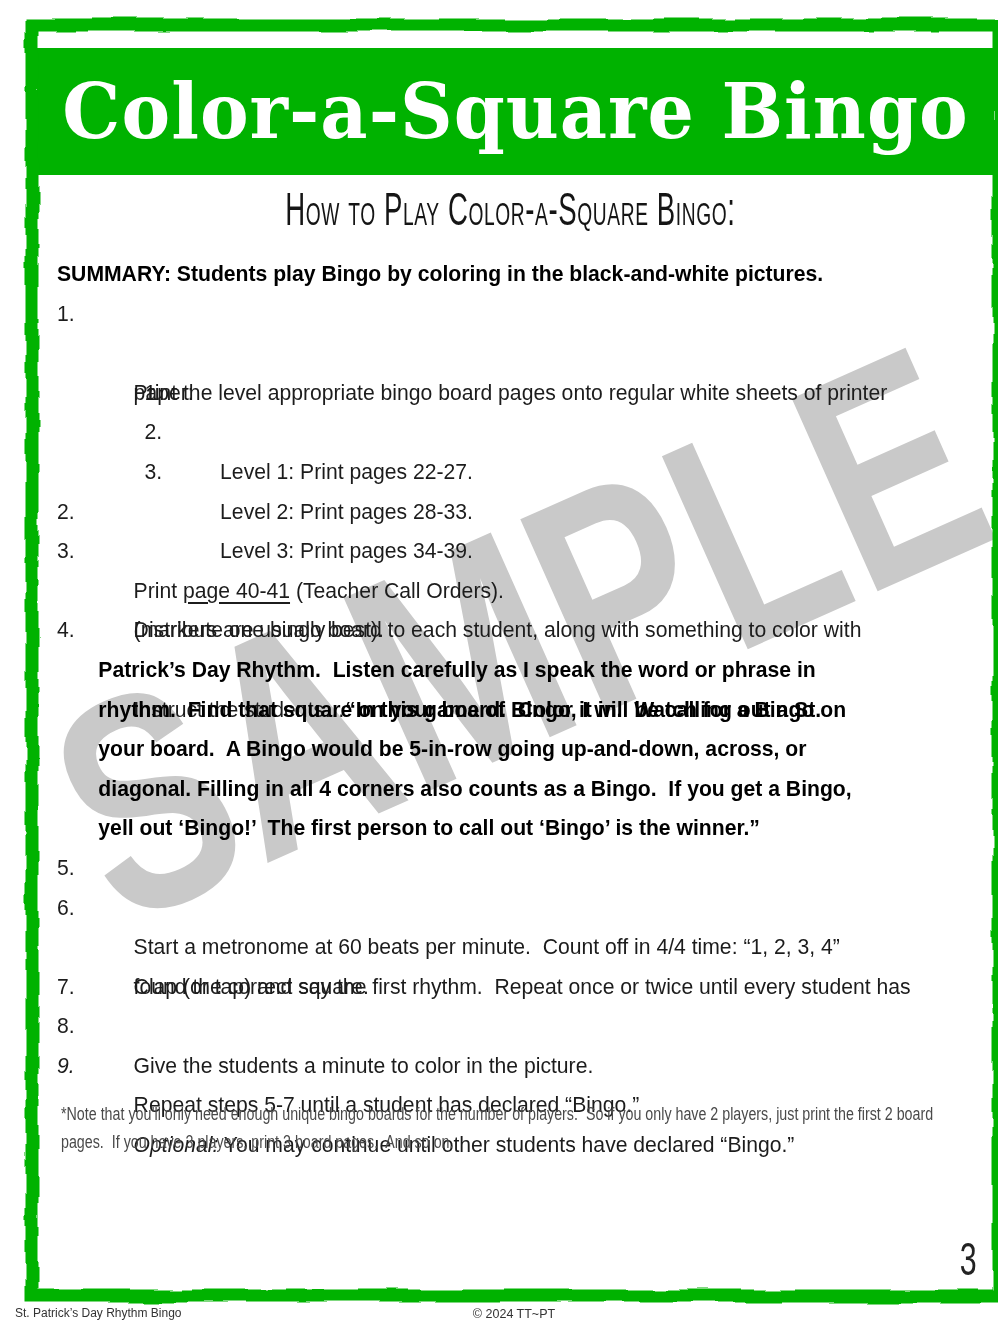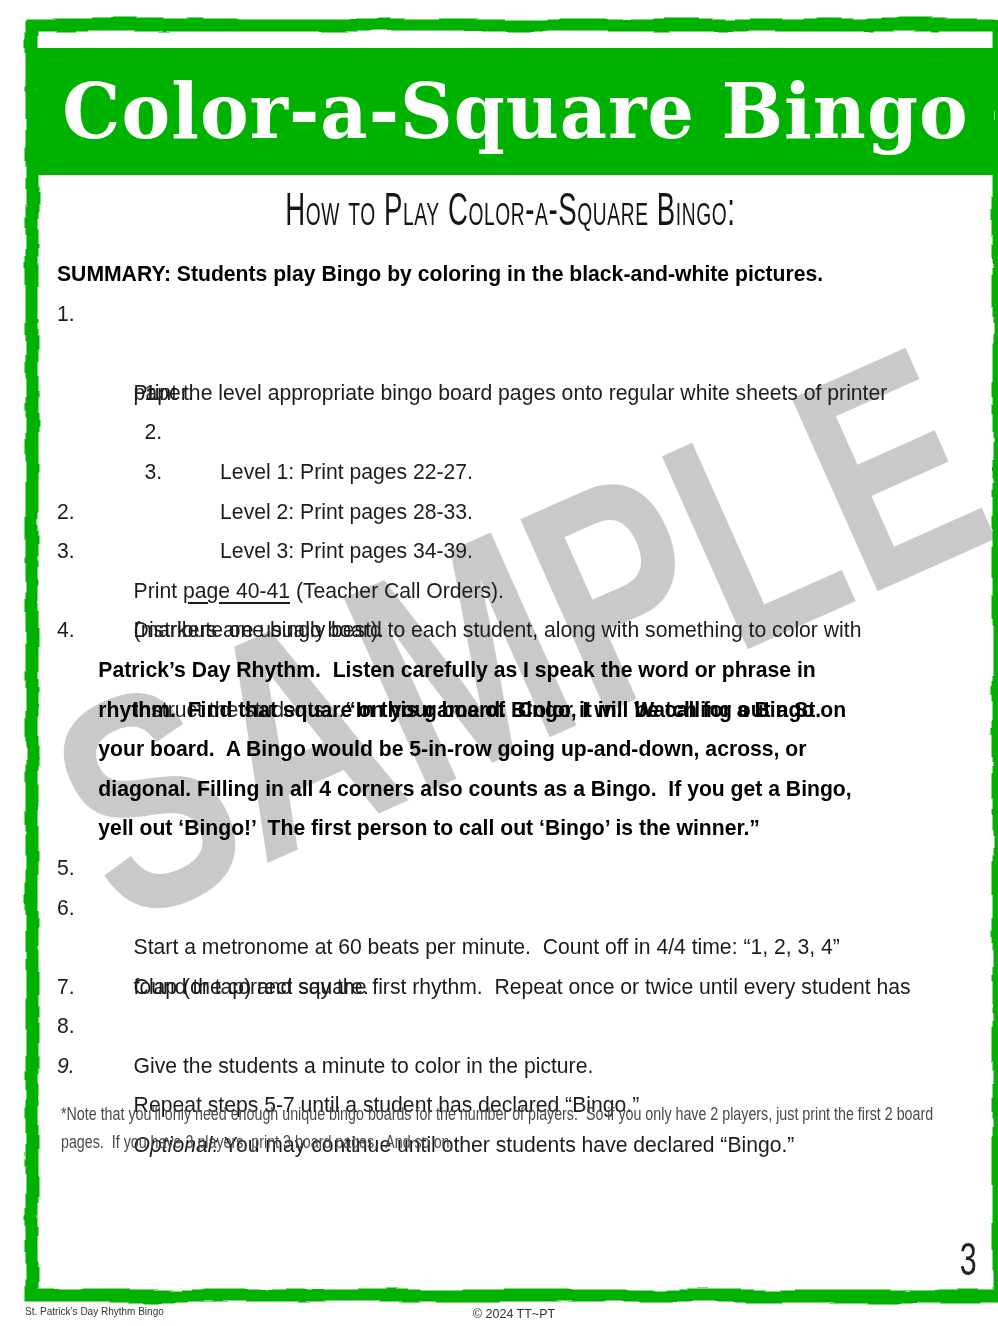--- a/index.html
+++ b/index.html
@@ -78,21 +78,21 @@
   }
 
   
   .pagenum {
     position:absolute; top:1232px; right:36px; z-index:2;
     font-size:46px; color:#222; transform:scaleX(0.66); transform-origin:right top;
   }
 
   
   .footer-left {
-    position:absolute; left:10px; top:1306px; font-size:10px; color:#333; z-index:2;
+    position:absolute; left:0; top:1306px; font-size:12px; color:#333; z-index:2;
   }
   .footer-center {
     position:absolute; left:0; right:0; top:1307px; text-align:center;
     font-size:12.5px; color:#333; z-index:2;
   }
 </style>
 </head>
 <body>
 
 <div class="page">

